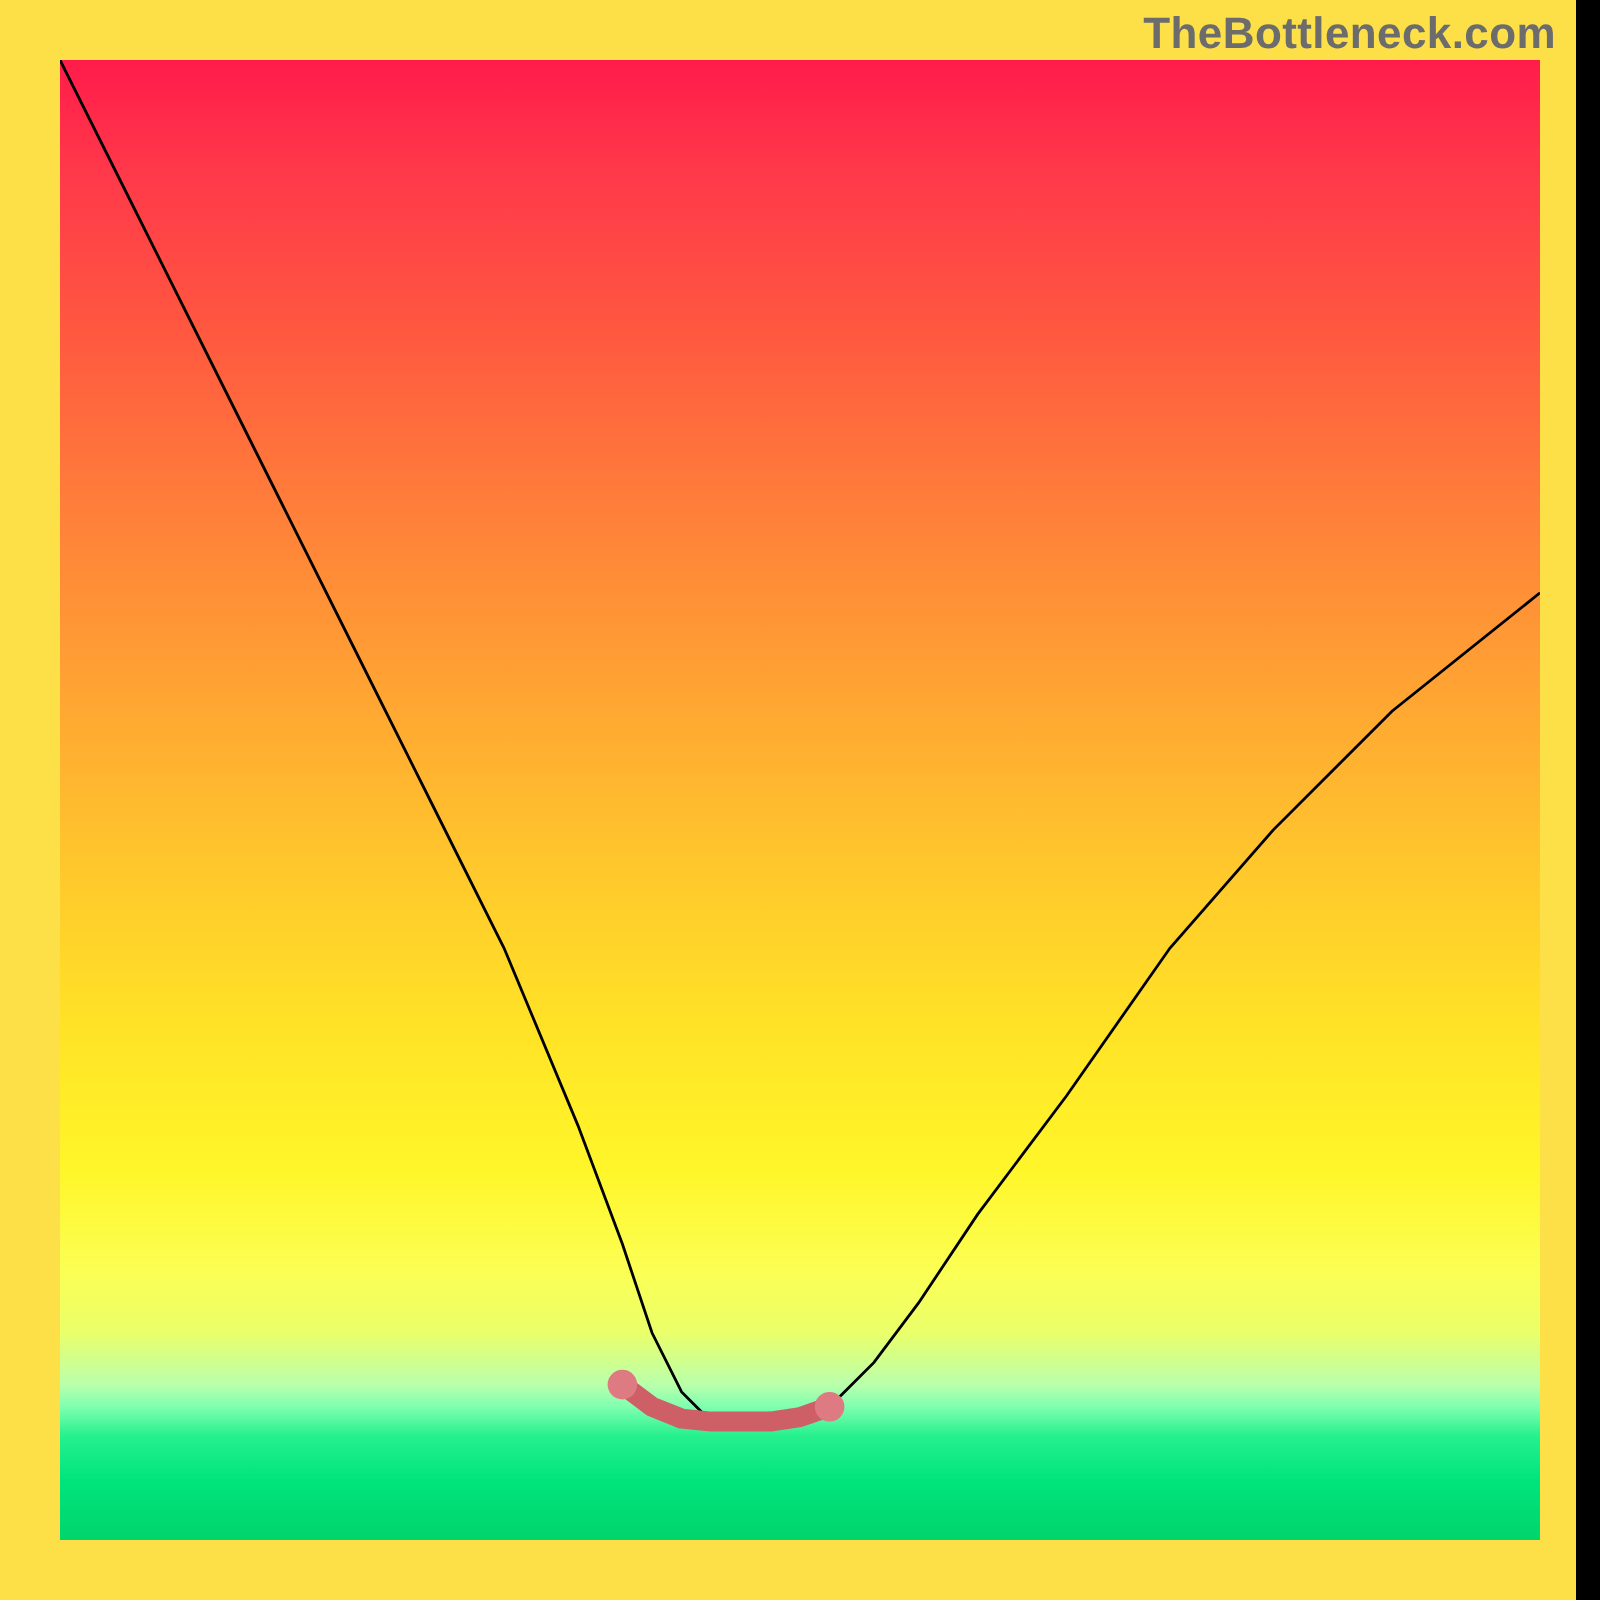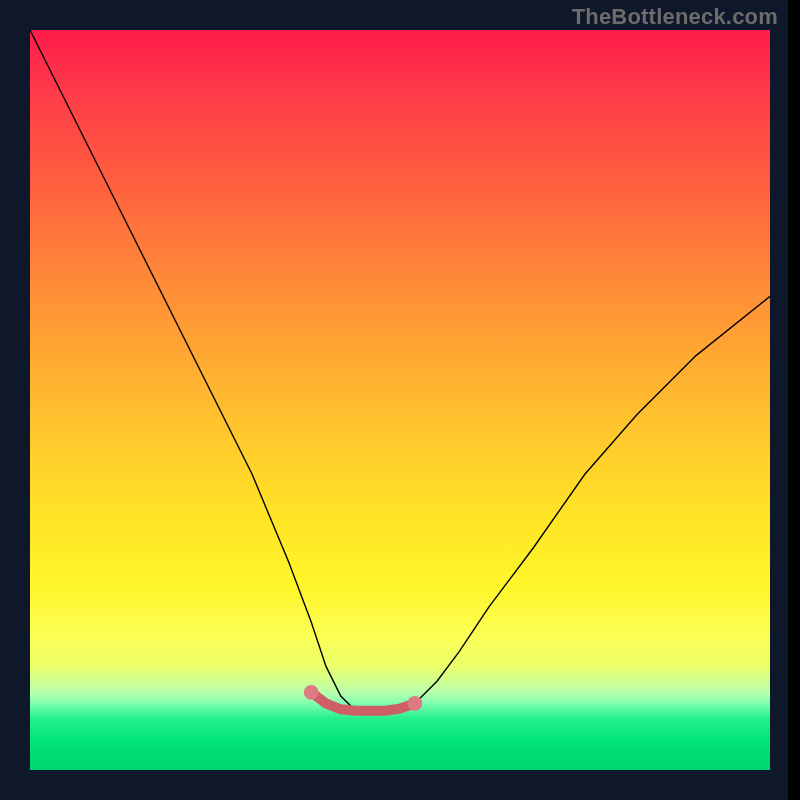--- a/index.html
+++ b/index.html
@@ -8,21 +8,21 @@
     width: 800px;
     height: 800px;
     background: #000;
     overflow: hidden;
     font-family: Arial, Helvetica, sans-serif;
   }
   .stage {
     position: relative;
     width: 788px;
     height: 800px;
-    background: #0f172a;
+    background: #fde047;
   }
   .plot {
     position: absolute;
     left: 30px;
     top: 30px;
     width: 740px;
     height: 740px;
     overflow: hidden;
   }
   

